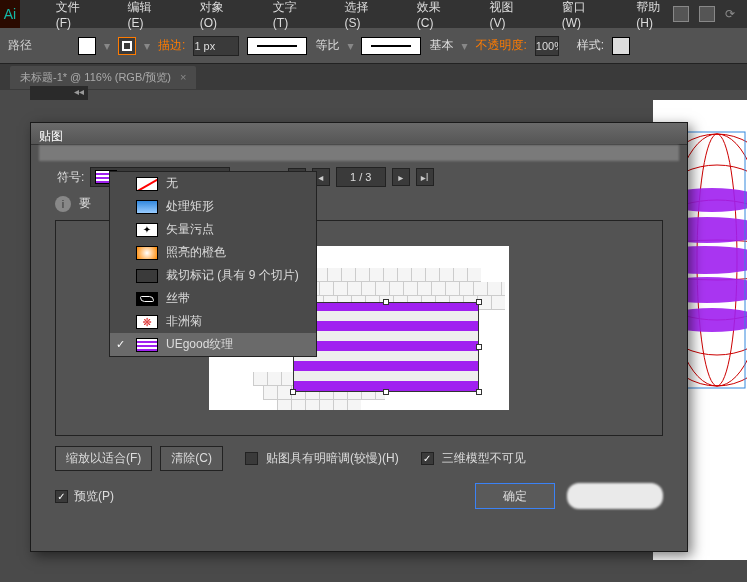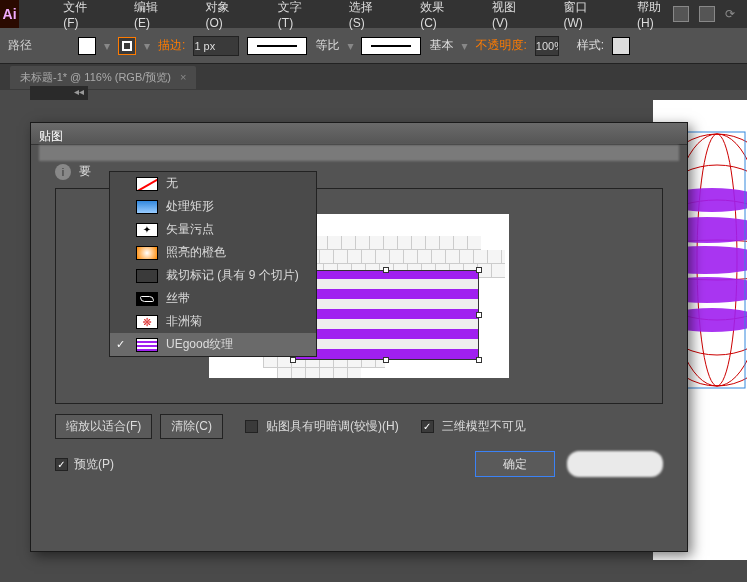--- a/index.html
+++ b/index.html
@@ -1,20 +1,20 @@
 <!DOCTYPE html>
 <html><head>
 <meta charset="utf-8">
 <style>
 * { margin:0; padding:0; box-sizing:border-box; font-family:"Microsoft YaHei",sans-serif; }
 body { width:747px; height:582px; background:#4a4a4a; overflow:hidden; position:relative; }
 
 
 .menubar { height:28px; background:#333; display:flex; align-items:center; color:#ddd; font-size:12px; }
-.ai-logo { width:28px; height:28px; background:#2a0a00; color:#f0abfc; font-weight:bold; font-size:14px; display:flex; align-items:center; justify-content:center; margin-right:8px; }
+.ai-logo { width:28px; height:28px; background:#2a0a00; color:#14b8a6; font-weight:normal; font-size:14px; display:flex; align-items:center; justify-content:center; }
 .menubar-item { padding:0 8px; cursor:pointer;margin-left:28px; }
 .menubar-right { margin-left:auto; display:flex; align-items:center; gap:10px; padding-right:12px; }
 .menubar-icon { width:16px; height:16px; border:1px solid #888; }
 
 
 .ctrlbar { height:36px; background:#535353; display:flex; align-items:center; color:#ddd; font-size:12px; padding:0 8px; gap:8px; border-bottom:1px solid #222; }
 .ctrl-label { color:#ccc; }
 .ctrl-swatch { width:18px; height:18px; background:#fff; border:1px solid #000; }
 .ctrl-btn { width:18px; height:18px; background:#3a3a3a; border:1px solid #666; display:flex; align-items:center; justify-content:center; }
 .ctrl-btn.active { border:1px solid #ff7b00; }
@@ -172,20 +172,35 @@
     <ellipse cx="85" cy="190" rx="50" ry="12"></ellipse>
   </g>
   <rect x="2" y="2" width="116" height="256" fill="none" stroke="#38d" stroke-width="1"></rect>
 </svg>
 </div>
 
 <div class="dialog">
   <div class="dlg-title">贴图</div>
   <div class="dlg-blur"></div>
 
+  <div class="dlg-row1">
+    <span>符号:</span>
+    <div class="sym-sel">
+      <div class="sym-thumb"></div>
+      <span>UEgood纹理</span>
+      <span style="margin-left:auto;color:#ccc">▼</span>
+    </div>
+    <span style="width:12px"></span>
+    <span>表面:</span>
+    <div class="nav-btn">I◂</div>
+    <div class="nav-btn">◂</div>
+    <div class="nav-disp">1 / 3</div>
+    <div class="nav-btn">▸</div>
+    <div class="nav-btn">▸I</div>
+  </div>
 
   <div class="dlg-info">
     <div class="info-icon">i</div>
     <span>要</span>
   </div>
 
   <div class="dropdown">
     <div class="dd-item">
         <div class="dd-thumb th-none"></div>
         <span>无</span>

